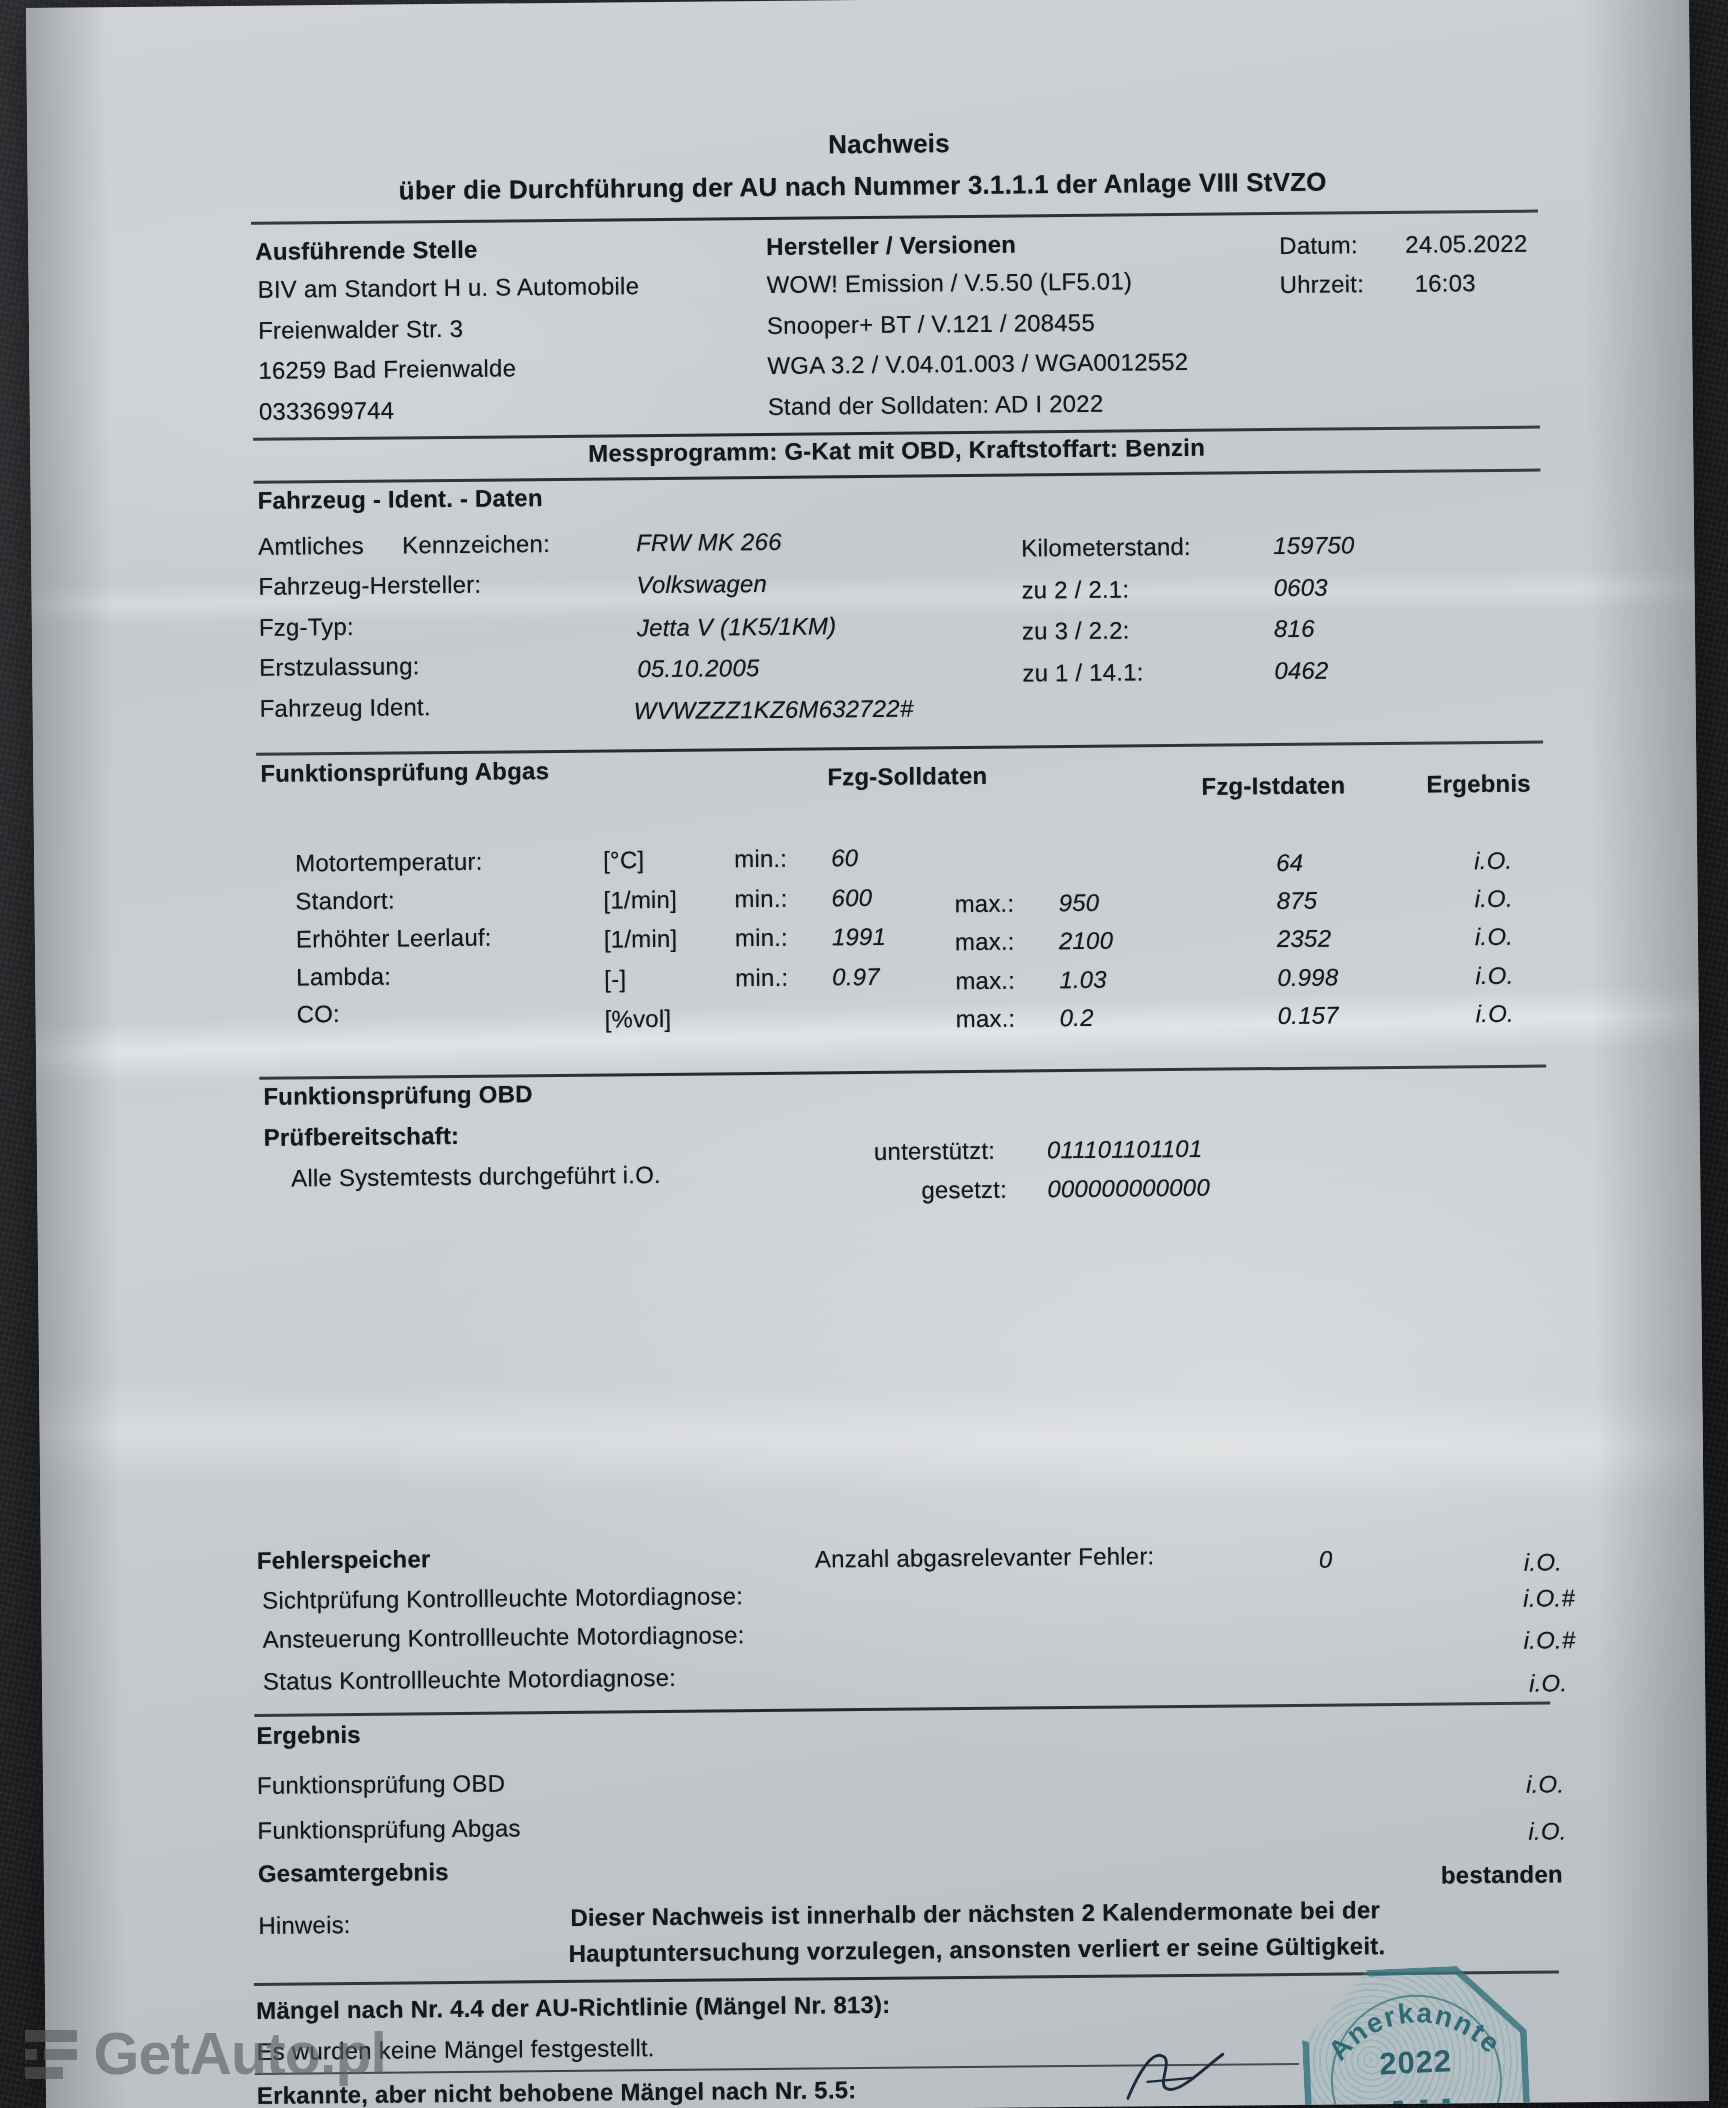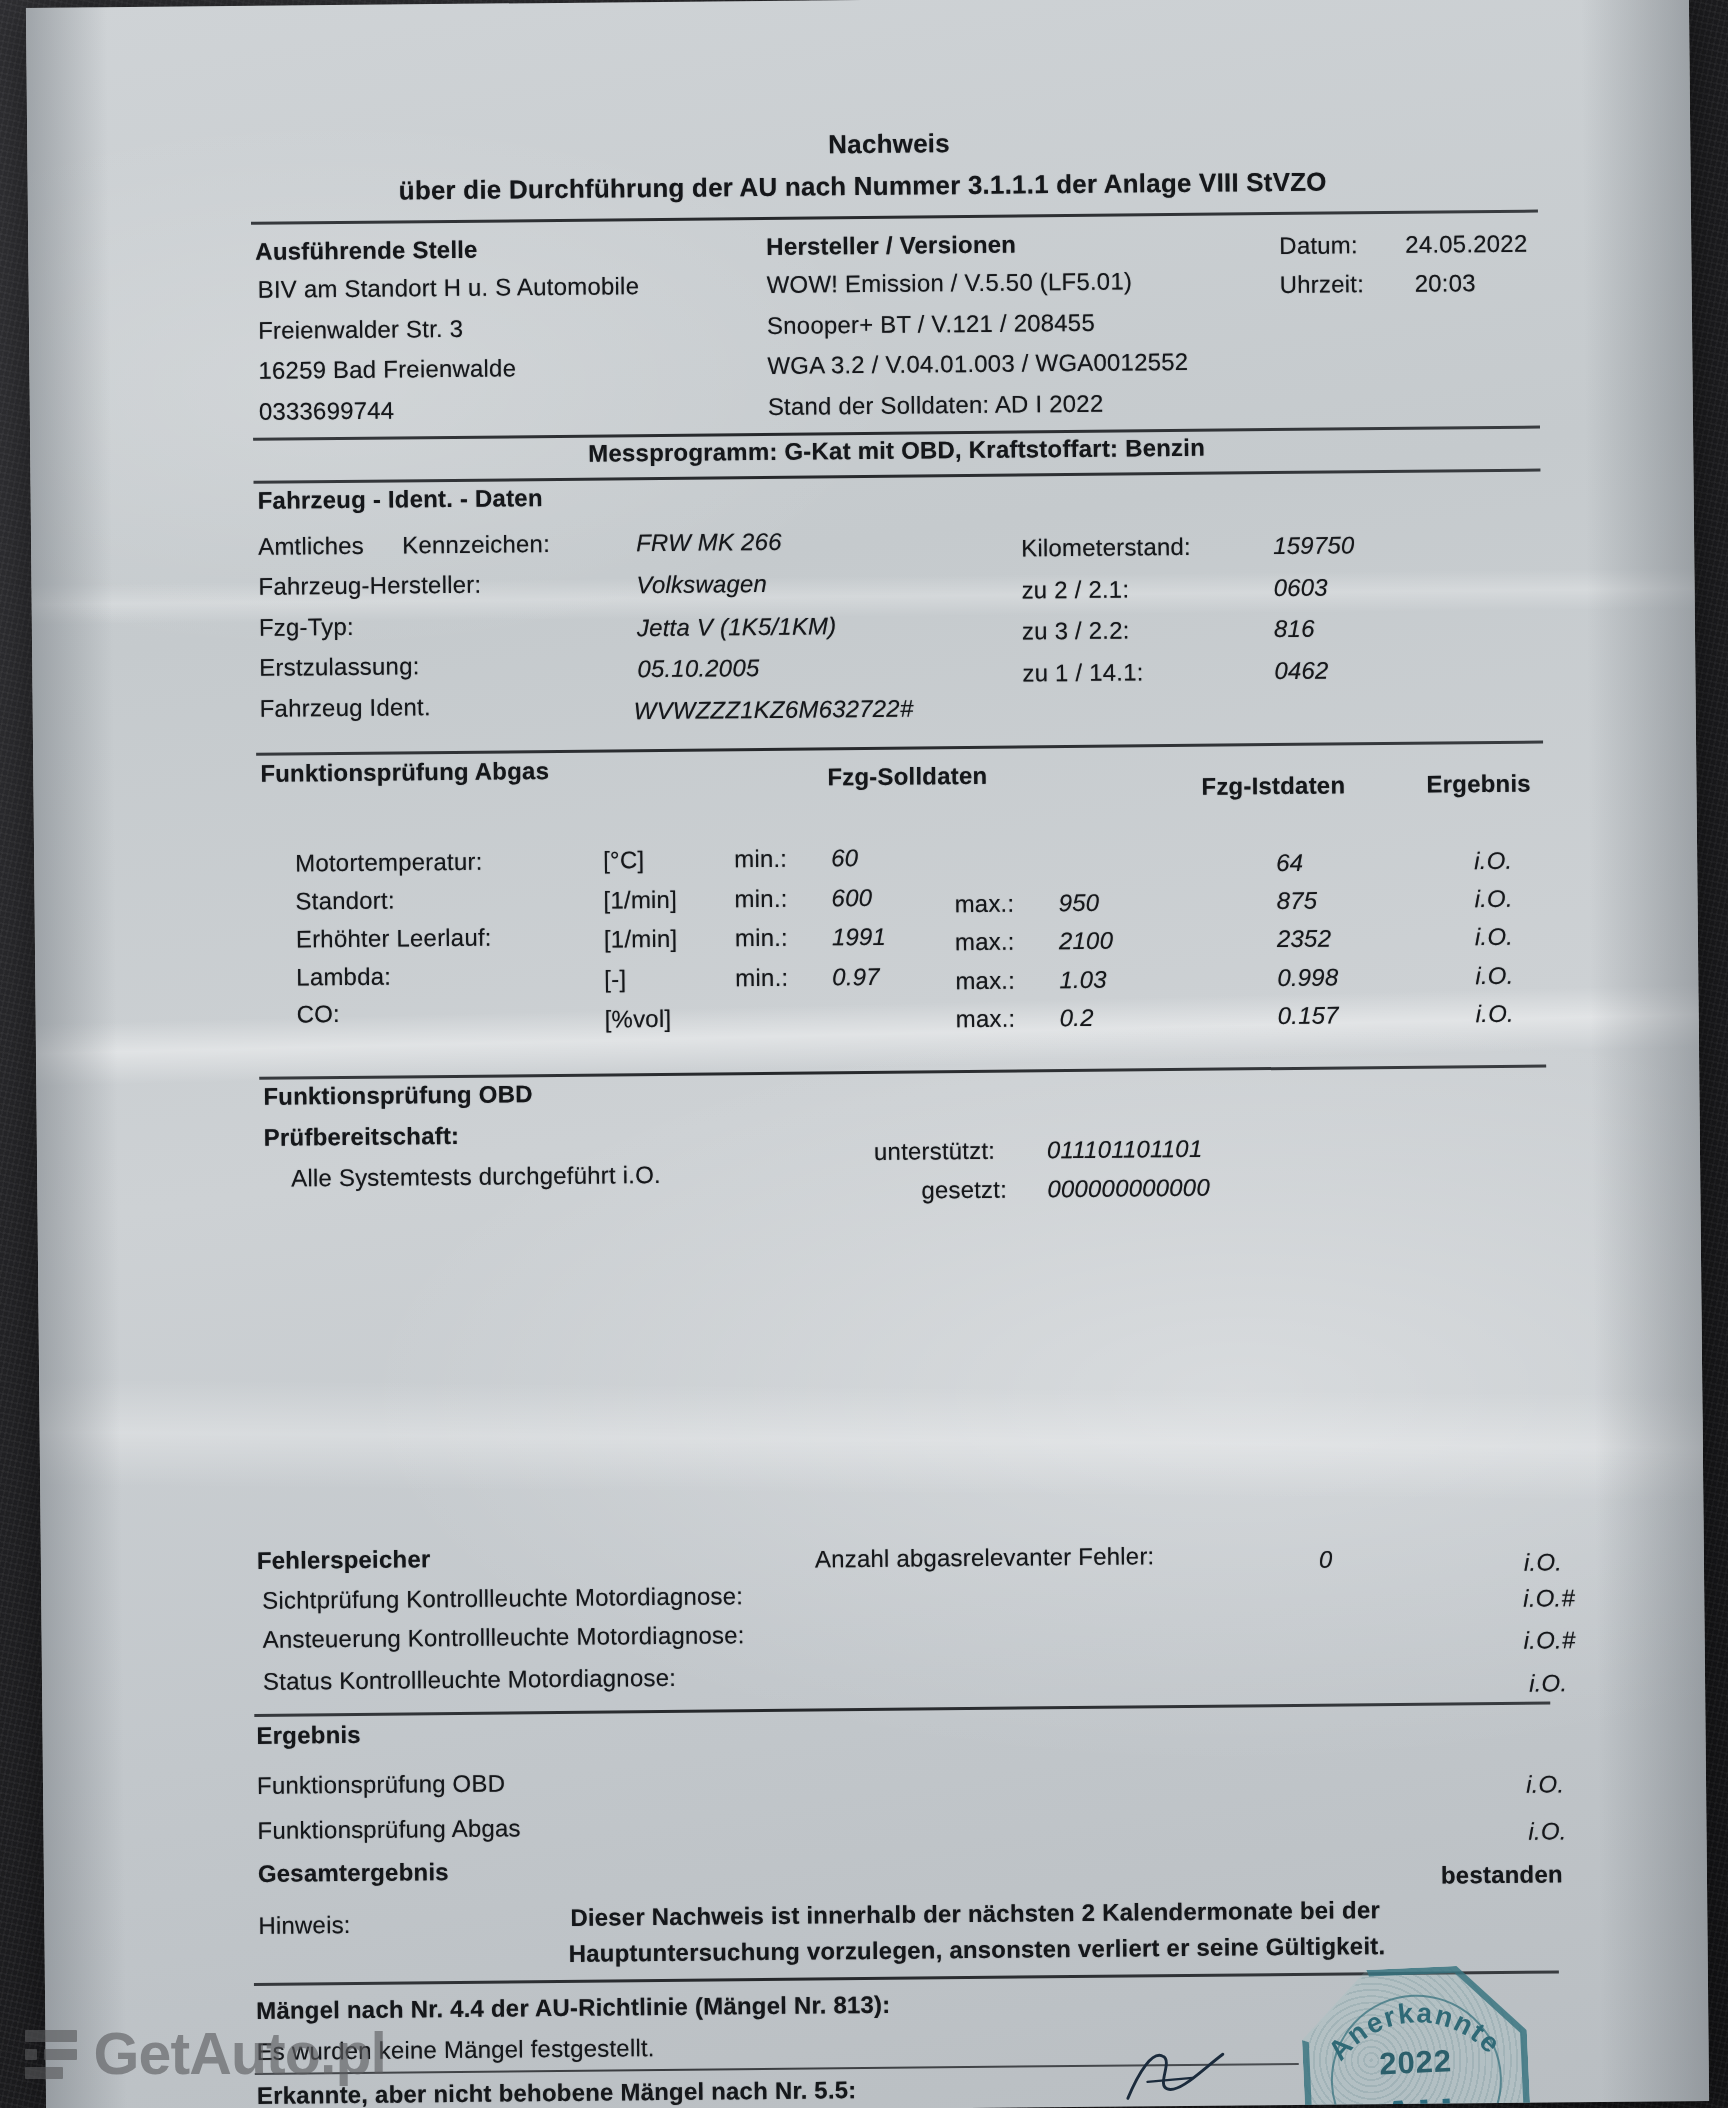--- a/index.html
+++ b/index.html
@@ -222,21 +222,21 @@
 
   <div class="t b" style="left:738px; top:232px;">Hersteller / Versionen</div>
   <div class="t" style="left:738px; top:270px;">WOW! Emission / V.5.50 (LF5.01)</div>
   <div class="t" style="left:738px; top:311px;">Snooper+ BT / V.121 / 208455</div>
   <div class="t" style="left:738px; top:351px;">WGA 3.2 / V.04.01.003 / WGA0012552</div>
   <div class="t" style="left:738px; top:392px;">Stand der Solldaten: AD I 2022</div>
 
   <div class="t" style="left:1251px; top:236px;text-align:right;">Datum:</div>
   <div class="t" style="left:1377px; top:236px;">24.05.2022</div>
   <div class="t" style="left:1251px; top:275px;">Uhrzeit:</div>
-  <div class="t" style="left:1386px; top:275px;">20:03</div>
+  <div class="t" style="left:1386px; top:275px;">16:03</div>
 
   <div class="rule" style="left:223px; top:432px; width:1287px;"></div>
 
   <div class="t b" style="left:558px; top:437px;">Messprogramm: G-Kat mit OBD,  Kraftstoffart: Benzin</div>
   <div class="rule" style="left:223px; top:475px; width:1287px;"></div>
 
   <div class="t b" style="left:227px; top:481px;">Fahrzeug - Ident. - Daten</div>
 
   <div class="t" style="left:227px; top:527px;">Amtliches</div>
   <div class="t" style="left:371px; top:527px;">Kennzeichen:</div>

